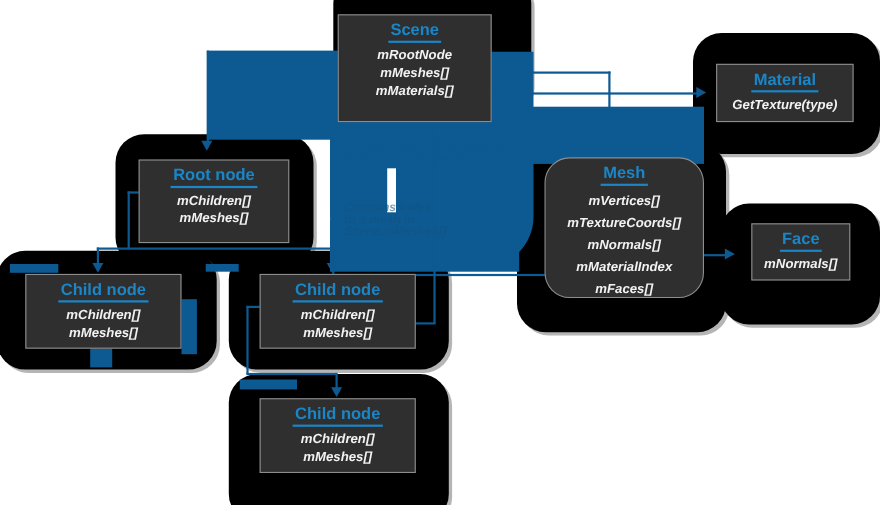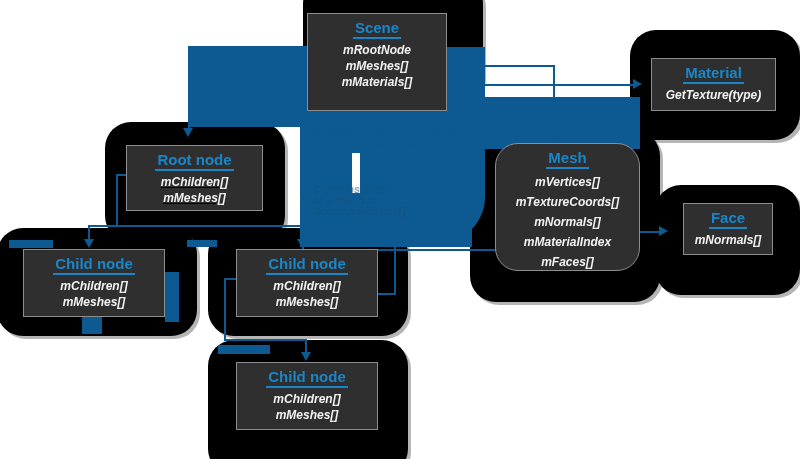--- a/index.html
+++ b/index.html
@@ -186,21 +186,21 @@
     </div>
   </div>
 
   <div class="node center" style="left:651px;top:58px;width:125px;height:53px;">
     <span class="title">Material</span>
     <div class="fields">
       <div class="field">GetTexture(type)</div>
     </div>
   </div>
 
-  <div class="node center" style="left:126px;top:145px;width:137px;height:66px;text-decoration:underline;">
+  <div class="node center" style="left:126px;top:145px;width:137px;height:76px;">
     <span class="title">Root node</span>
     <div class="fields">
       <div class="field">mChildren[]</div>
       <div class="field">mMeshes[]</div>
     </div>
   </div>
 
   <div class="node center wide" style="left:495px;top:143px;width:145px;height:128px;border-radius:23px;">
     <span class="title">Mesh</span>
     <div class="fields">

